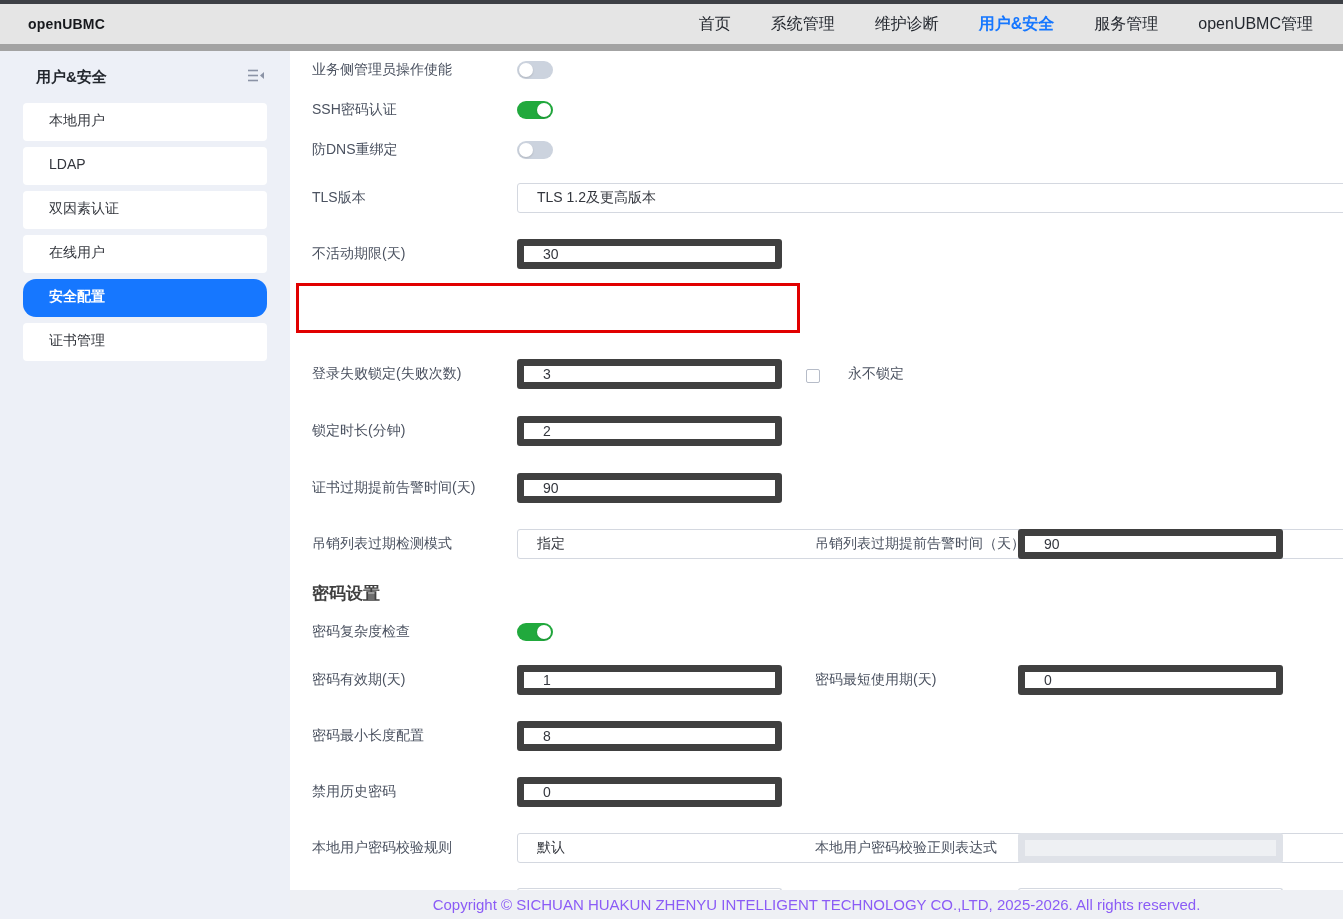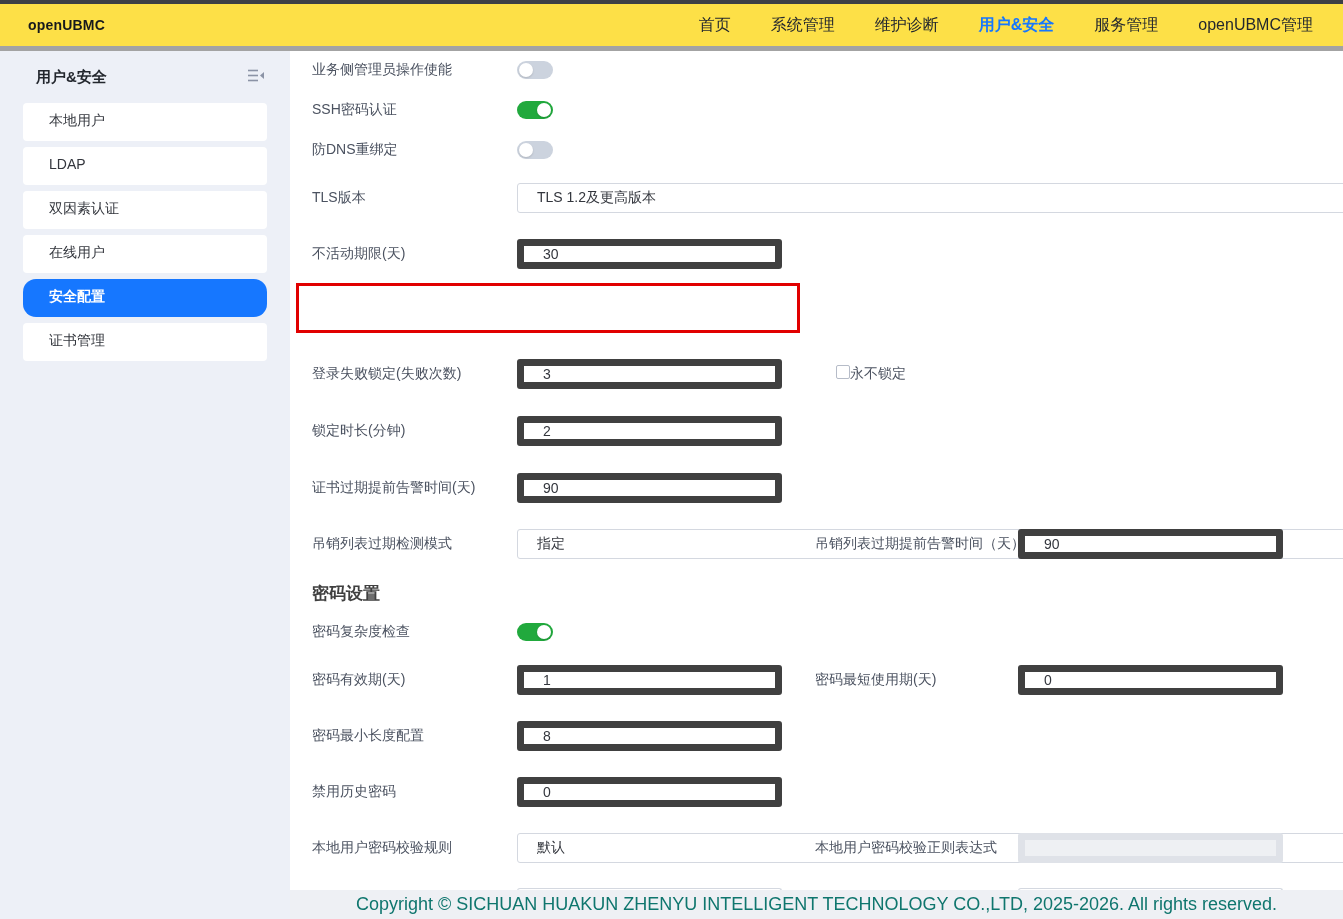--- a/index.html
+++ b/index.html
@@ -1,21 +1,21 @@
 <!DOCTYPE html>
 <html><head>
 <meta charset="utf-8">
 <style>
   * { margin:0; padding:0; box-sizing:border-box; }
   html,body { width:1343px; height:919px; overflow:hidden; background:#fff;
     font-family:"Liberation Sans","DejaVu Sans",sans-serif; }
 
   .topstrip { height:4px; background:#3d4045; }
 
-  header { height:47px; background:#fde047; border-bottom:5px solid #a3a3a3;
+  header { height:47px; background:#e5e5e5; border-bottom:7px solid #a3a3a3;
     display:flex; align-items:center; justify-content:space-between; padding:0 30px 0 28px; }
   .logo { font-size:14px; font-weight:bold; color:#17191d; letter-spacing:.2px; }
   nav { display:flex; gap:40px; align-items:center; }
   .nav-item { font-size:16px; color:#23272e; cursor:pointer; white-space:nowrap; }
   .nav-item.active { color:#1677ff; font-weight:bold; }
 
   .body { display:flex; height:868px; }
 
   .sidebar { width:290px; flex-shrink:0; background:#edf0f7; }
   .sidebar-head { height:52px; display:flex; align-items:center; justify-content:space-between;
@@ -48,38 +48,38 @@
     position:relative; cursor:pointer; }
   .select .placeholder { color:#c2c6cf; }
 
   .toggle { position:absolute; left:227px; top:0; width:36px; height:18px; border-radius:9px;
     background:#ccd3de; cursor:pointer; }
   .toggle .knob { position:absolute; top:2px; left:2px; width:14px; height:14px;
     border-radius:50%; background:#fff; box-shadow:0 1px 2px rgba(0,0,0,.15); }
   .toggle.on { background:#21a93d; }
   .toggle.on .knob { left:auto; right:2px; }
 
-  .checkbox-wrap { position:absolute; left:546px; top:50%; transform:translateY(-50%);
-    display:flex; align-items:flex-start; gap:0; cursor:pointer; }
+  .checkbox-wrap { position:absolute; left:516px; top:50%; transform:translateY(-50%);
+    display:flex; align-items:flex-end; gap:28px; cursor:pointer; }
   .checkbox-box { width:14px; height:14px; border:1px solid #b6bcc8; border-radius:2px; background:#fff; }
   .checkbox-label { font-size:14px; color:#4b5260; }
 
   .section-heading { position:absolute; left:22px; font-size:17px; font-weight:bold; color:#404040; }
 
   .red-annotation { position:absolute; left:6px; top:232px; width:504px; height:50px;
     border:3px solid #e10000; pointer-events:none; z-index:5; }
 
   .partial-box { position:absolute; top:837px; height:6px; background:#fff;
     border:1px solid #d4d8e0; border-bottom:none; border-radius:3px 3px 0 0; }
   .partial-left { left:227px; width:265px; }
   .partial-right { left:728px; width:265px; }
 
   footer { position:absolute; left:0; right:0; bottom:0; height:29px; background:#eef0f4;
     display:flex; align-items:center; justify-content:center; z-index:6; }
-  .copyright { font-size:18px; color:#0f766e; }
+  .copyright { font-size:15px; color:#8b5cf6; }
 </style>
 </head>
 <body>
 
 <div class="topstrip"></div>
 
 <header>
   <div class="logo">openUBMC</div>
   <nav>
     <div class="nav-item">首页</div>

